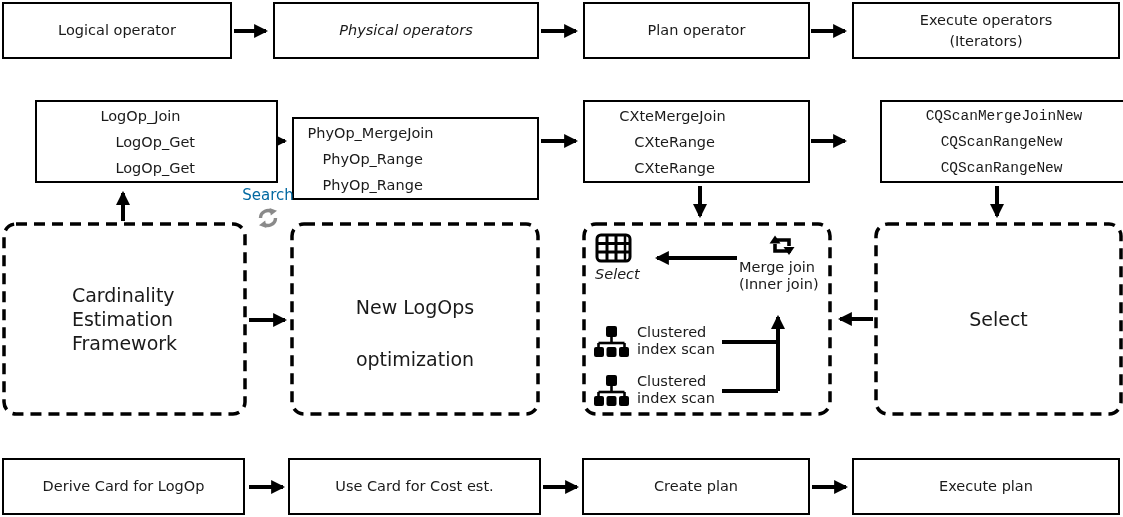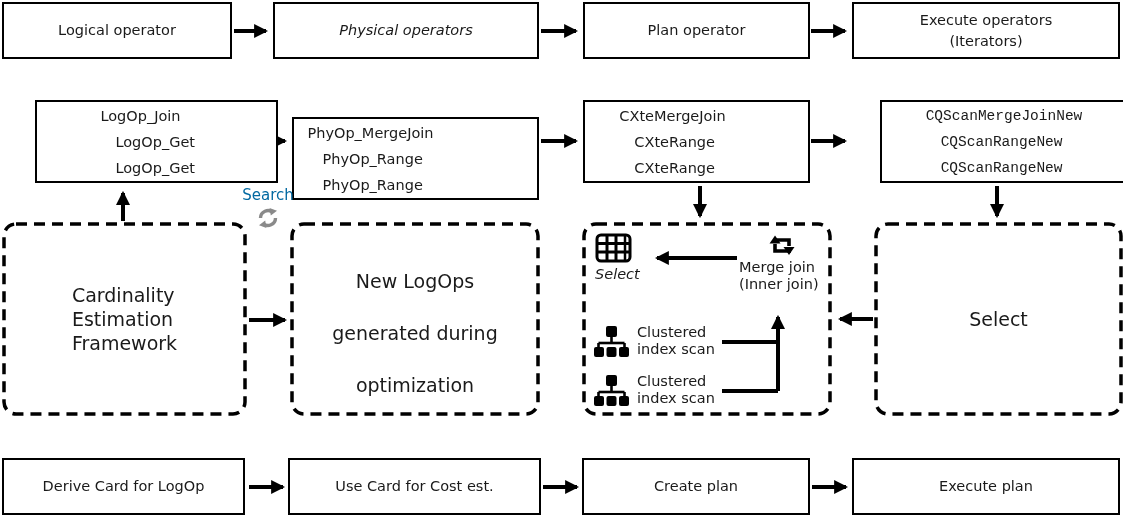--- a/index.html
+++ b/index.html
@@ -134,21 +134,20 @@
   <div class="dashed" style="left:4px;top:224px;width:241px;height:190px;">
     <div class="leftstack">
       <div class="ln">Cardinality</div>
       <div class="ln">Estimation</div>
       <div class="ln">Framework</div>
     </div>
   </div>
 
   <div class="dashed centerstack" style="left:292px;top:224px;width:246px;height:190px;text-align:center;">
     <div class="ln">New LogOps</div>
-    <div class="ln">generated during</div>
     <div class="ln">optimization</div>
   </div>
 
   <div style="position:absolute;left:584px;top:224px;width:246px;height:190px;">
 
     <div class="plan-item" style="left:11px;top:9px;font-style:italic;">
       <svg class="icon-svg" width="37" height="30" viewBox="0 0 37 30">
         <rect x="2" y="2" width="33" height="26" rx="4" fill="none" stroke="#000" stroke-width="3"></rect>
         <line x1="2" y1="10.5" x2="35" y2="10.5" stroke="#000" stroke-width="3"></line>
         <line x1="2" y1="19" x2="35" y2="19" stroke="#000" stroke-width="3"></line>

